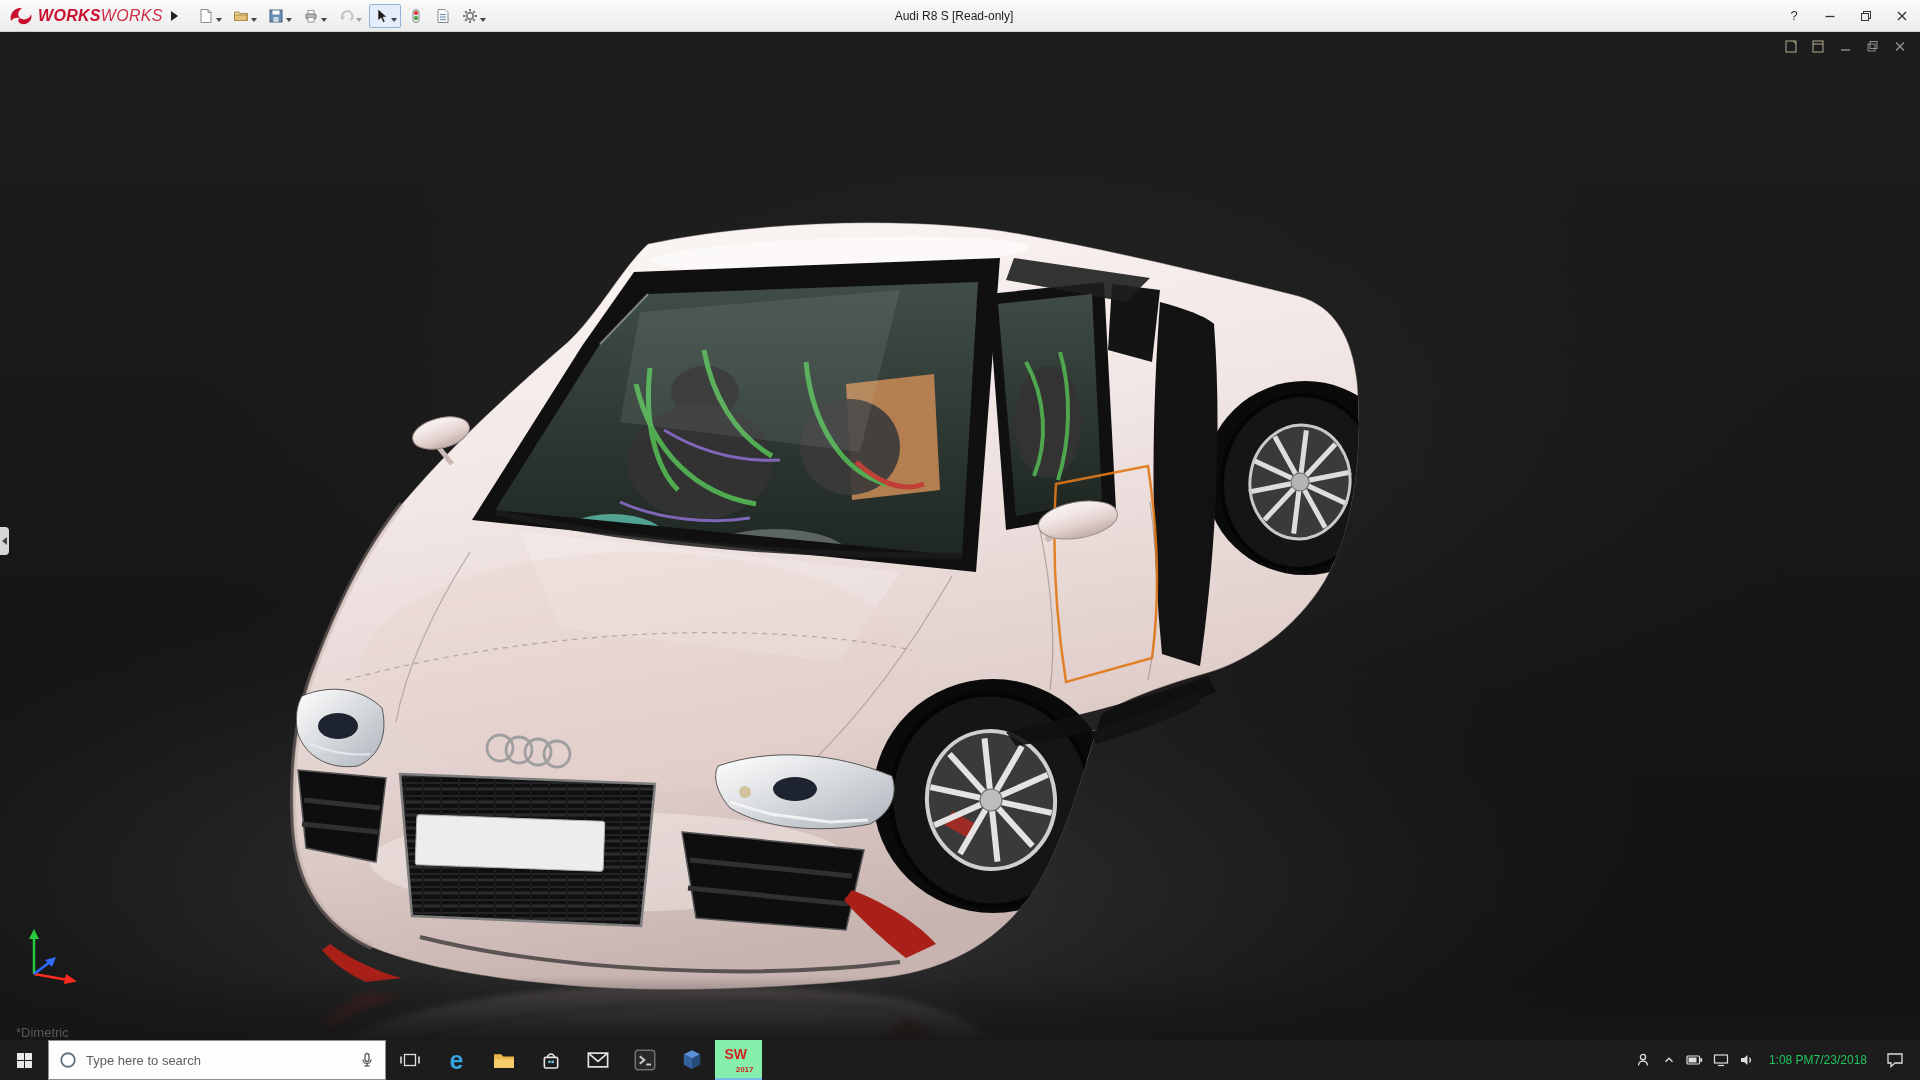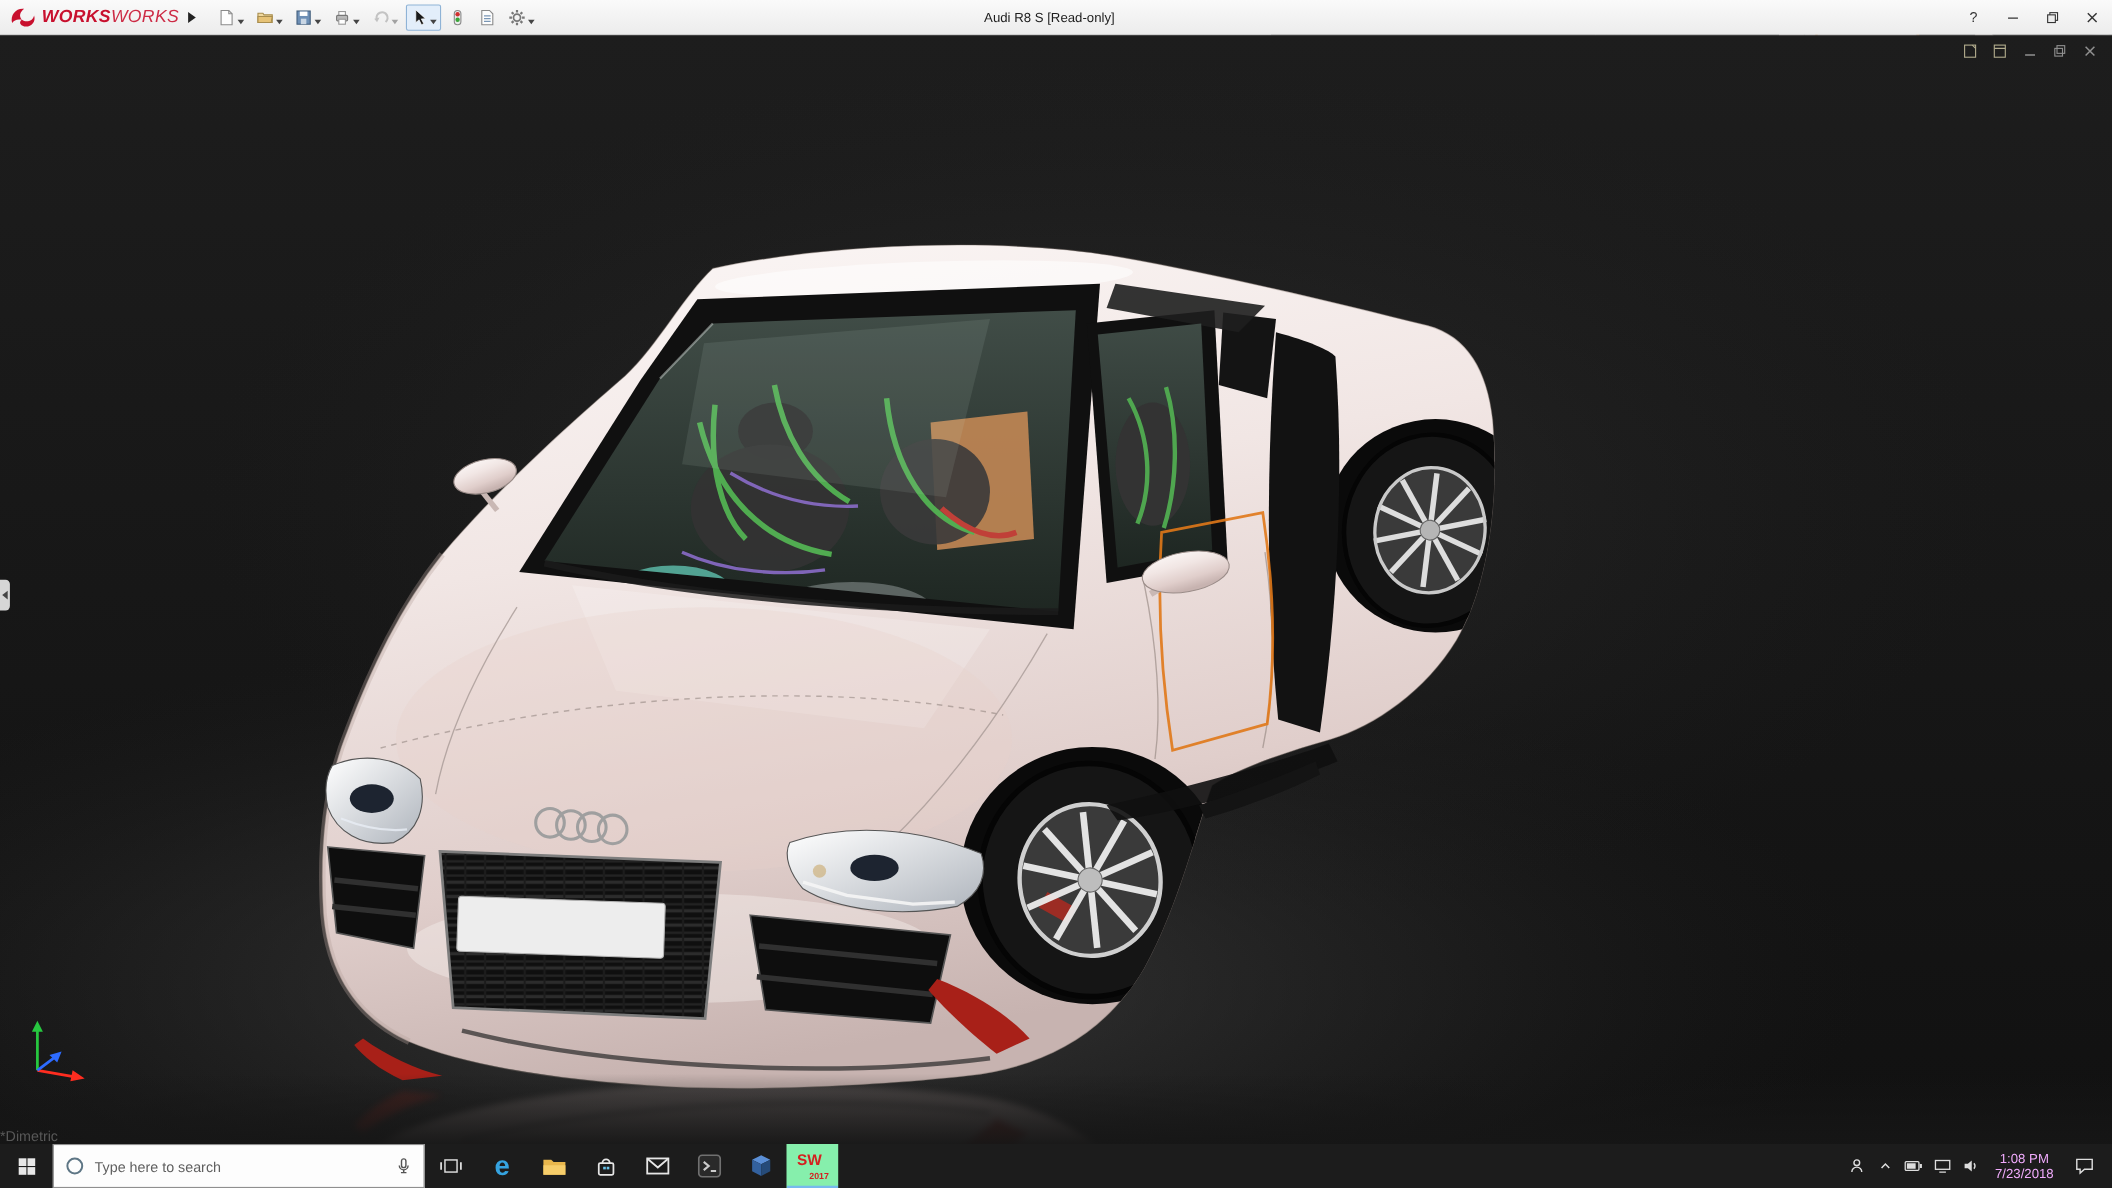--- a/index.html
+++ b/index.html
@@ -32,41 +32,41 @@
   
   .viewport { position:fixed; top:32px; left:0; width:1920px; height:1008px;
     background:#141414; overflow:hidden; }
   .scene { position:absolute; inset:0; width:100%; height:100%; }
   .doc-controls { position:absolute; top:7px; right:12px; display:flex; gap:11px; z-index:5; }
   .left-tab { position:absolute; left:0; top:495px; width:9px; height:28px; background:#d6d6d6;
     border-radius:0 4px 4px 0; display:flex; align-items:center; justify-content:center; z-index:5; }
   .left-tab i { width:0; height:0; border-top:4px solid transparent;
     border-bottom:4px solid transparent; border-right:5px solid #444; display:block; }
   .triad { position:absolute; left:18px; bottom:44px; z-index:5; }
-  .orientation { position:absolute; left:0; bottom:0px; color:#585858; font-size:13px; z-index:5; }
+  .orientation { position:absolute; left:16px; bottom:0px; color:#585858; font-size:13px; z-index:5; }
 
   
   .taskbar { position:fixed; bottom:0; left:0; width:1920px; height:40px; background:#1c1c1c;
     display:flex; align-items:stretch; z-index:30; }
   .start-btn { width:48px; display:flex; align-items:center; justify-content:center; }
   .search-box { width:338px; background:#fdfdfd; border:1px solid #8f8f8f;
     display:flex; align-items:center; gap:9px; padding:0 10px; }
   .search-box input { flex:1; border:none; outline:none; background:transparent;
     font-size:13px; color:#444; font-family:"Liberation Sans", sans-serif; }
   .search-box input::placeholder { color:#5f5f5f; opacity:1; }
   .task-btn { width:47px; display:flex; align-items:center; justify-content:center; position:relative; }
   .task-btn.running { background:#86efac; box-shadow:inset 0 -2px 0 #76b9ed; }
   .edge-glyph { font-size:25px; font-weight:bold; color:#35a3e0; line-height:1; }
   .sw-badge { position:relative; width:30px; height:30px; }
   .sw-top { position:absolute; left:1px; top:1px; color:#d42020; font-weight:bold; font-size:14px; }
   .sw-year { position:absolute; right:0px; bottom:1px; color:#d42020; font-size:8px; font-weight:bold;text-align:right; }
   .tray { margin-left:auto; display:flex; align-items:center; }
   .tray-ico { width:26px; display:flex; align-items:center; justify-content:center; height:100%; }
-  .clock { text-align:center; color:#f0abfc; font-size:12px; line-height:14px; padding:0 9px; 
-    display:flex; flex-direction:column; justify-content:center; }
+  .clock { text-align:center; color:#22c55e; font-size:12px; line-height:14px; padding:0 9px; 
+    display:flex; flex-direction:row; justify-content:center; }
   .show-desktop { width:6px; border-left:1px solid #3d3d3d; }
 </style>
 </head>
 <body>
 
 <div class="titlebar">
   <div class="brand">
     <svg width="26" height="22" viewBox="0 0 26 22">
       <path d="M3,16 C1,8 7,2 14,3 C10,6 9,10 12,13 C8,12 5,13 3,16 Z" fill="#c8102e"></path>
       <path d="M12,13 C16,16 22,14 23,9 C25,15 20,20 14,19 C10,18 9,15 12,13 Z" fill="#c8102e"></path>

